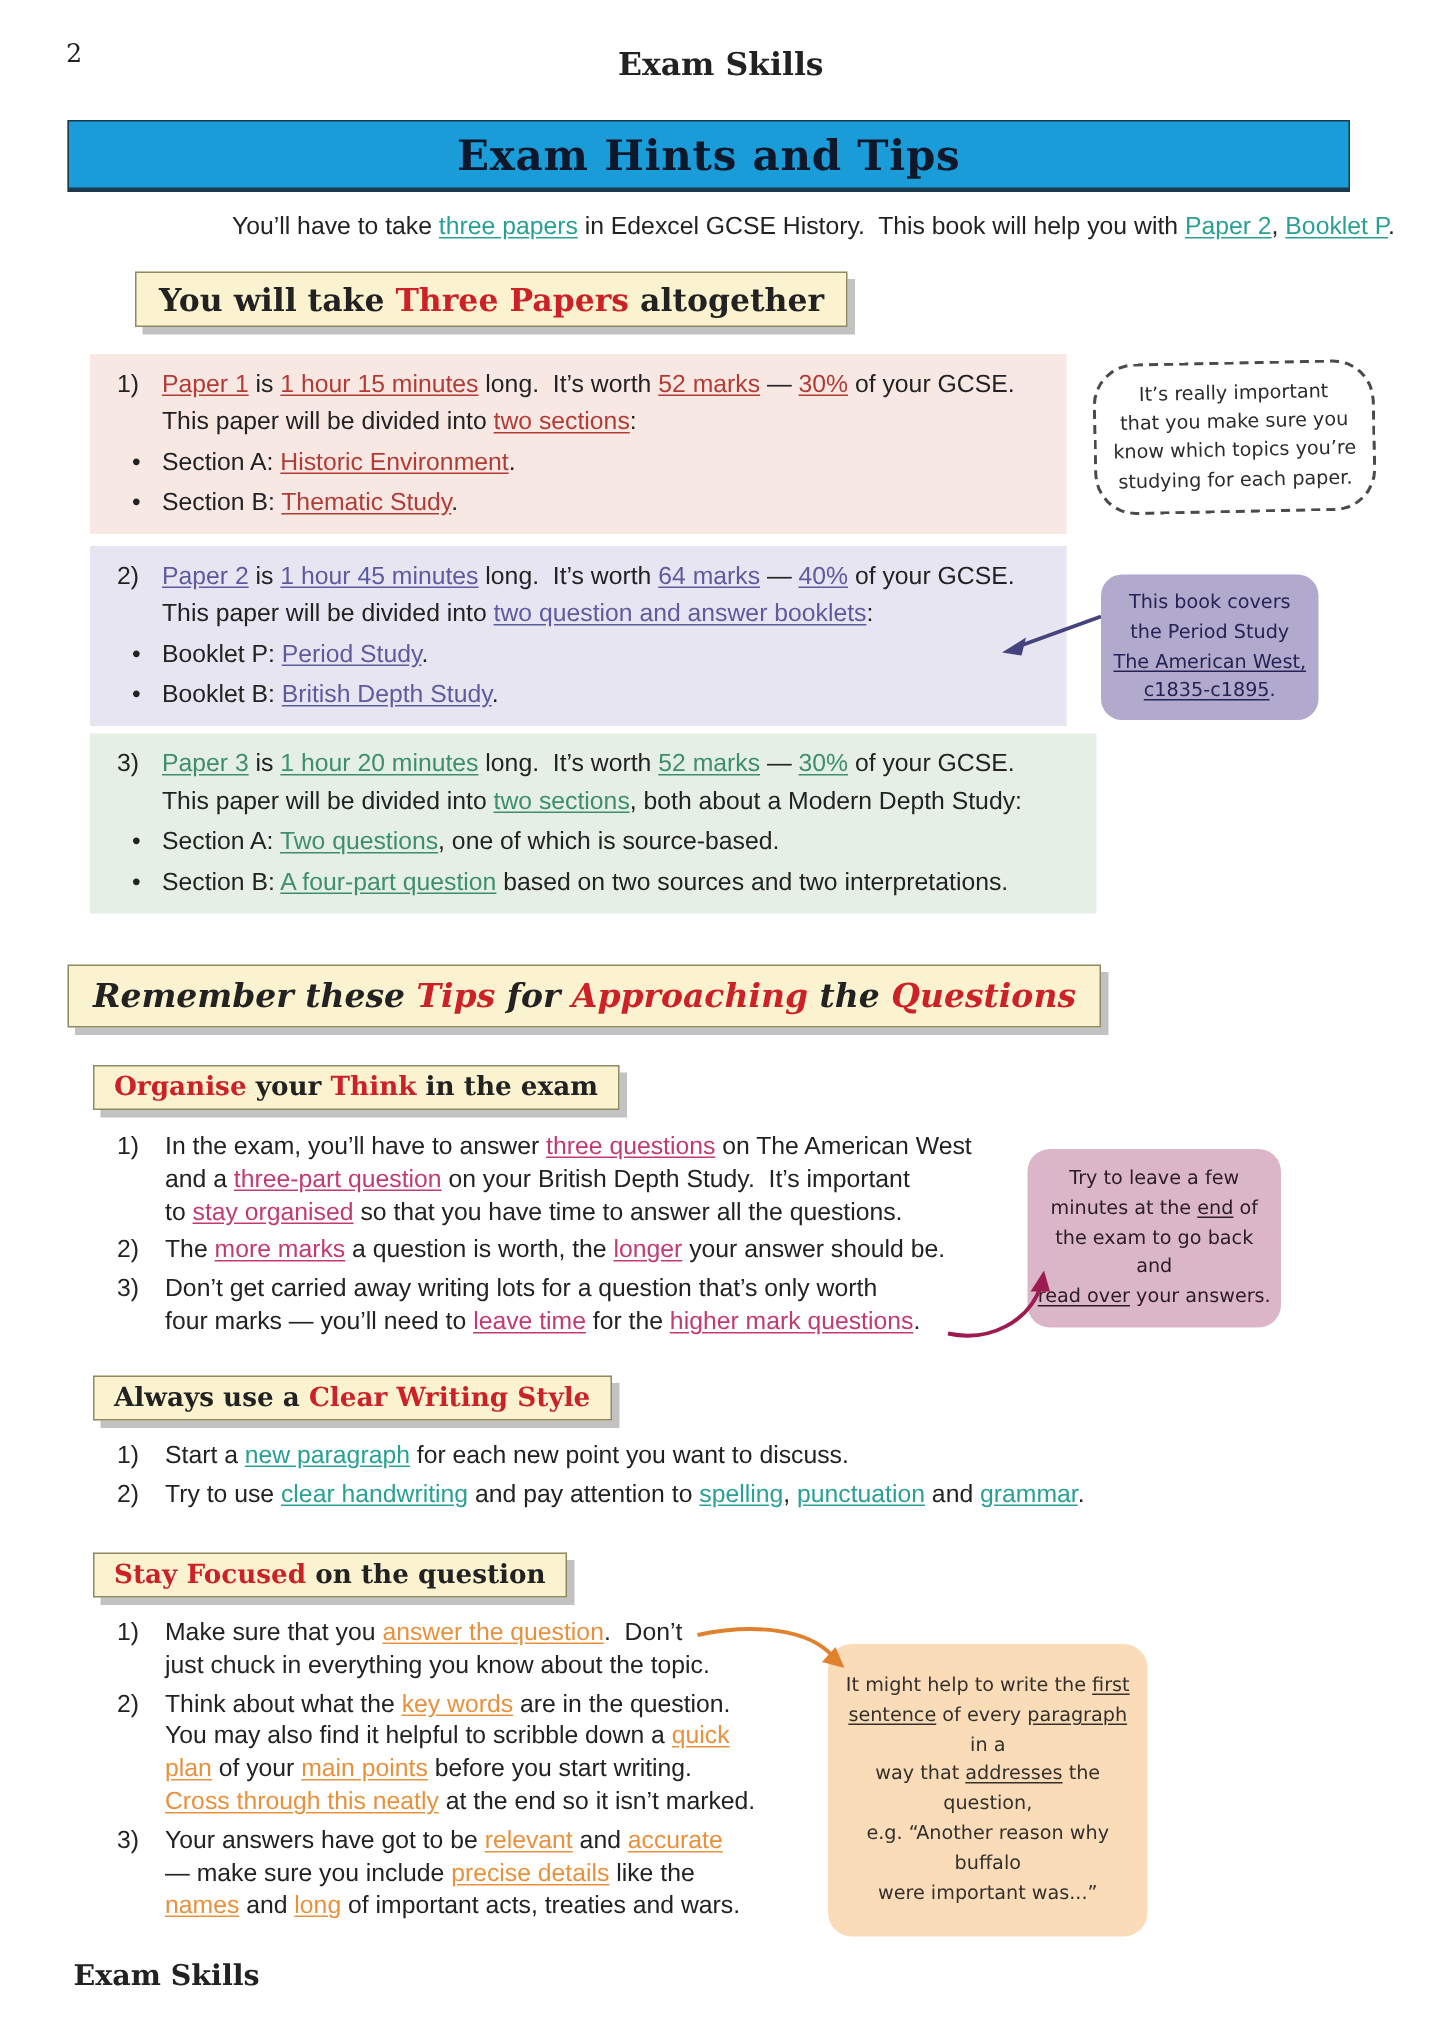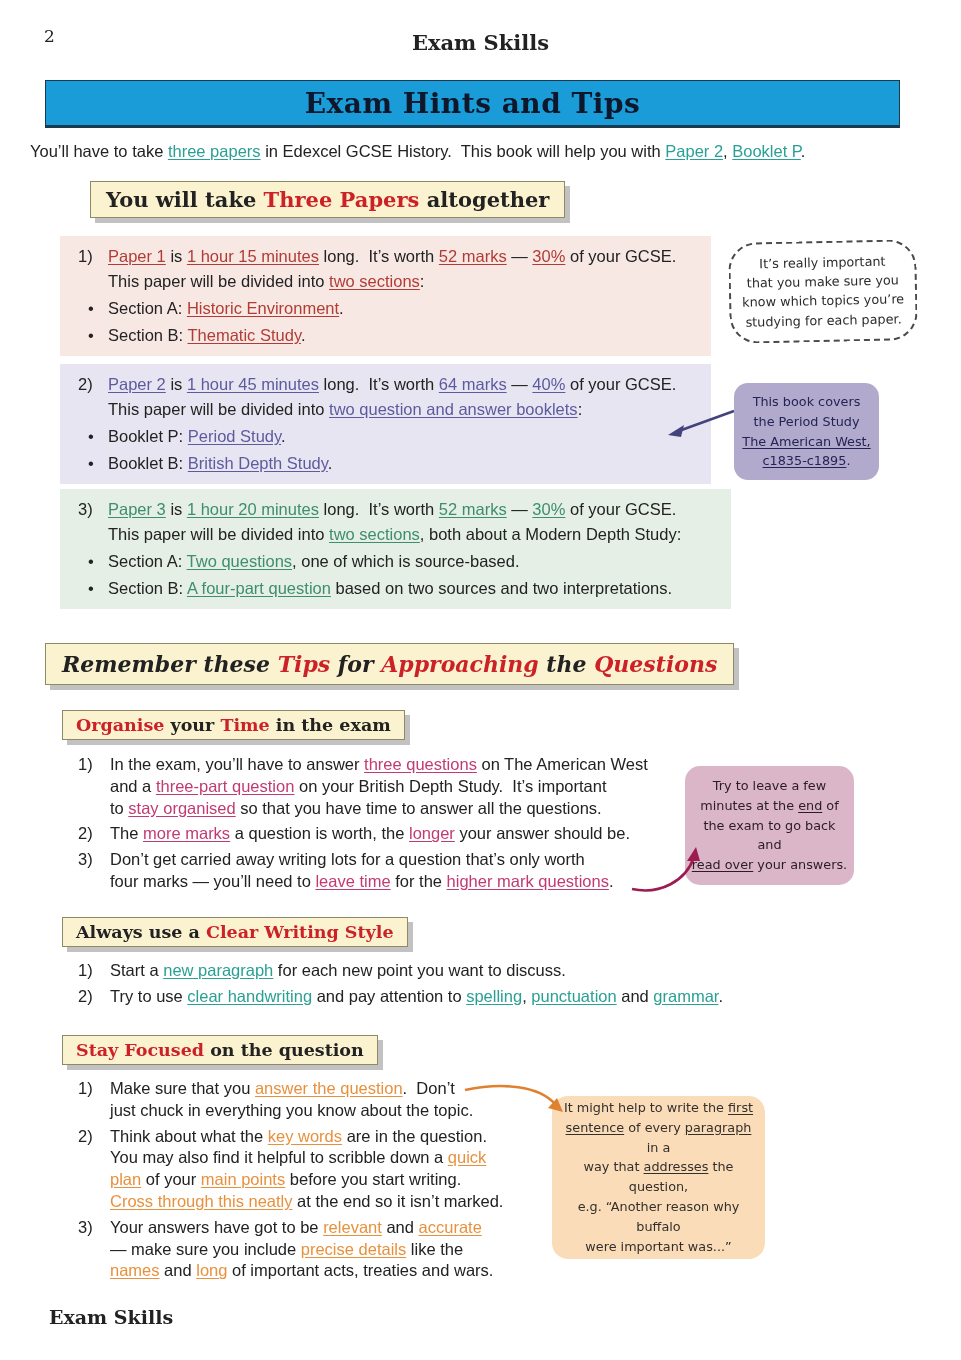--- a/index.html
+++ b/index.html
@@ -7,21 +7,21 @@
         font-family:"Liberation Sans",sans-serif;color:var(--ink);}
   .slab{font-family:"DejaVu Serif",serif;font-weight:bold;}
 
   .page-number{position:absolute;left:44px;top:26px;font-size:17px;font-family:"DejaVu Serif",serif;}
   .running-head{position:absolute;left:0;top:30px;width:100%;text-align:center;font-size:21px;}
 
   .banner{position:absolute;left:45px;top:80px;width:853px;height:44px;background:var(--blue);
           border:1px solid #1b3a4d;border-bottom-width:3px;display:flex;align-items:center;justify-content:center;}
   .banner-title{color:#0f172a;font-size:28px;letter-spacing:.5px;}
 
-  .intro{position:absolute;left:30px;top:142px;width:900px;text-align:left;font-size:16.5px;}
+  .intro{position:absolute;left:30px;top:142px;width:900px;text-align:right;font-size:16.5px;}
 
   .hbox{position:absolute;display:inline-block;background:var(--cream);border:1px solid #8f8a66;
         box-shadow:5px 5px 0 #c2c2c2;white-space:nowrap;}
   .hbox .red{color:var(--red);}
   #papers-heading{left:45px;top:181px;font-size:21px;padding:5px 15px;margin-left:45px;}
   #tips-heading{left:45px;top:643px;font-size:22px;padding:7px 16px;font-style:italic;}
   .subhead{font-size:17.5px;padding:4px 13px;}
   #organise-heading{left:62px;top:710px;}
   #writing-heading{left:62px;top:917px;}
   #focused-heading{left:62px;top:1035px;}
@@ -48,21 +48,21 @@
   .hand{font-family:"DejaVu Sans",sans-serif;}
   .hatched-note{position:absolute;left:729px;top:241px;width:168px;text-align:center;font-size:12.8px;
                 line-height:1.5;color:#2b2b2b;border:2px dashed #4a4a4a;border-radius:28px;
                 padding:10px 8px;transform:rotate(-1.2deg);}
   .rounded-note{position:absolute;text-align:center;font-size:12.8px;line-height:1.55;}
   #book-note{left:734px;top:383px;width:133px;background:var(--purple_note_bg);color:var(--purple_note_text);
              border-radius:14px;padding:9px 6px;}
   #time-note{left:685px;top:766px;width:157px;background:var(--pink_note_bg);color:#2a1c24;
              border-radius:15px;padding:10px 6px;}
   #sentence-note{left:552px;top:1096px;width:197px;background:var(--orange_note_bg);color:#33302c;
-                 border-radius:16px;padding:2px 8px;}
+                 border-radius:16px;padding:18px 8px;}
 
   .tip-list{position:absolute;left:78px;font-size:16.5px;line-height:21.8px;}
   #organise-list{top:754px;width:610px;}
   #writing-list{top:960px;width:790px;}
   #focused-list{top:1078px;width:520px;}
   .lrow{display:flex;margin-bottom:4px;}
   .lmark{flex:none;width:32px;}
   .lbody{flex:1;}
 
   .arrow-svg{position:absolute;}
@@ -137,21 +137,21 @@
       <span class="pbody"><span>Section A: </span><span class="lnk">Two questions</span><span>, one of which is source-based.</span></span>
     </div>
     <div class="prow bullet">
       <span class="pmark">•</span>
       <span class="pbody"><span>Section B: </span><span class="lnk">A four-part question</span><span> based on two sources and two interpretations.</span></span>
     </div>
   </div>
 
   <div class="hbox slab" id="tips-heading"><span>Remember these </span><span class="red">Tips</span><span> for </span><span class="red">Approaching</span><span> the </span><span class="red">Questions</span></div>
 
-  <div class="hbox slab subhead" id="organise-heading"><span class="red">Organise</span><span> your </span><span class="red">Time</span><span> in the exam</span></div>
+  <div class="hbox slab subhead" id="organise-heading"><span class="red">Organise</span><span> your </span><span class="red">Think</span><span> in the exam</span></div>
 
   <div class="tip-list lc-magenta" id="organise-list">
     <div class="lrow">
       <span class="lmark">1)</span>
       <span class="lbody"><span>In the exam, you’ll have to answer </span><span class="lnk">three questions</span><span> on The American West</span><br><span>and a </span><span class="lnk">three-part question</span><span> on your British Depth Study.&nbsp; It’s important</span><br><span>to </span><span class="lnk">stay organised</span><span> so that you have time to answer all the questions.</span></span>
     </div>
     <div class="lrow">
       <span class="lmark">2)</span>
       <span class="lbody"><span>The </span><span class="lnk">more marks</span><span> a question is worth, the </span><span class="lnk">longer</span><span> your answer should be.</span></span>
     </div>

